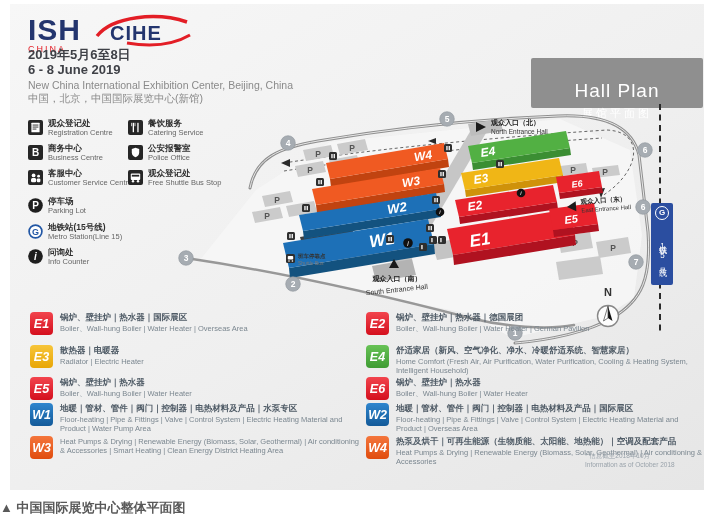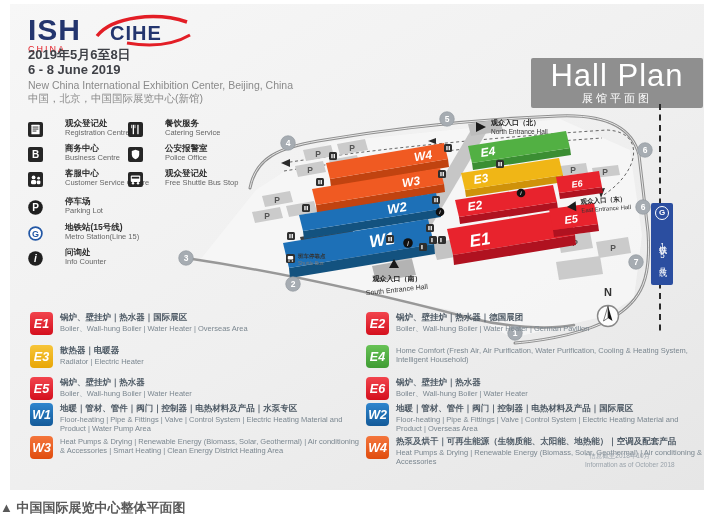--- a/index.html
+++ b/index.html
@@ -5,24 +5,24 @@
   html,body{margin:0;padding:0}
   body{width:713px;height:524px;position:relative;background:#fff;font-family:"Liberation Sans",sans-serif;overflow:hidden}
   .abs{position:absolute}
   .card{left:10px;top:4px;width:694px;height:486px;background:linear-gradient(150deg,#f7f7f7 0%,#efefef 55%,#e6e6e6 100%)}
   
   .ish-t{font-size:30px;font-weight:bold;color:#23356e;letter-spacing:1px;line-height:28px}
   .ish-s{font-size:9px;font-weight:normal;color:#e31e26;letter-spacing:2px}
   .d1{font-size:13px;font-weight:bold;color:#3f4147}
   .v{font-size:10.5px;color:#8a8a8a}
   .hp-box{background:#8f8f8f;color:#fff;text-align:center;border-radius:2px}
-  .hp-en{font-size:31px;line-height:29px;padding-top:3px;letter-spacing:1px}
+  .hp-en{font-size:19px;line-height:29px;padding-top:18px;letter-spacing:1px}
   .hp-zh{font-size:11px;line-height:16px;letter-spacing:3px}
   
-  .fac{display:flex;gap:22px;align-items:flex-end}
+  .fac{display:flex;gap:5px;align-items:center}
   .fic{width:15px;height:15px;flex:0 0 15px}
   .fzh{display:block;font-size:8.5px;color:#2f2f2f;font-weight:bold;line-height:10px}
   .fen{display:block;font-size:7.5px;color:#666;line-height:9px}
   
   .lrow{display:flex;gap:7px;align-items:flex-start}
   .badge{width:23px;height:23px;flex:0 0 23px;border-radius:4px;color:#fff;font-weight:bold;font-style:italic;font-size:12.5px;display:flex;align-items:center;justify-content:center}
   .b-red{background:linear-gradient(#f2444d,#d40f1d)}
   .b-yellow{background:linear-gradient(#f7c53a,#e8a606)}
   .b-green{background:linear-gradient(#67c256,#3f9c33)}
   .b-blue{background:linear-gradient(#2f86ce,#135a99)}
@@ -420,20 +420,21 @@
 <div class="abs lrow" style="left:30px;top:345px;width:330px">
   <div class="badge b-yellow">E3</div>
   <div>
       <div class="lg-zh">散热器｜电暖器</div>
       <div class="lg-en">Radiator | Electric Heater</div>
     </div>
 </div>
 <div class="abs lrow" style="left:366px;top:345px;width:338px">
   <div class="badge b-green">E4</div>
   <div>
+      <div class="lg-zh">舒适家居（新风、空气净化、净水、冷暖舒适系统、智慧家居）</div>
       <div class="lg-en">Home Comfort (Fresh Air, Air Purification, Water Purification, Cooling &amp; Heating System, Intelligent Household)</div>
     </div>
 </div>
 <div class="abs lrow" style="left:30px;top:377px;width:330px">
   <div class="badge b-red">E5</div>
   <div>
       <div class="lg-zh">锅炉、壁挂炉｜热水器</div>
       <div class="lg-en">Boiler、Wall-hung Boiler | Water Heater</div>
     </div>
 </div>

